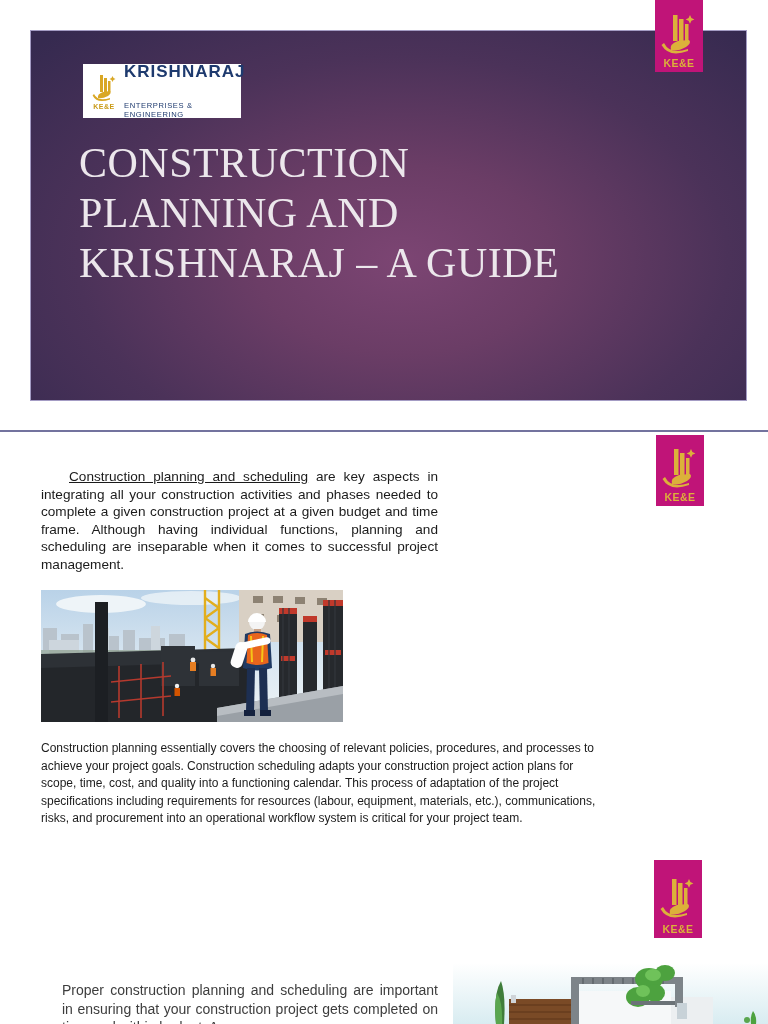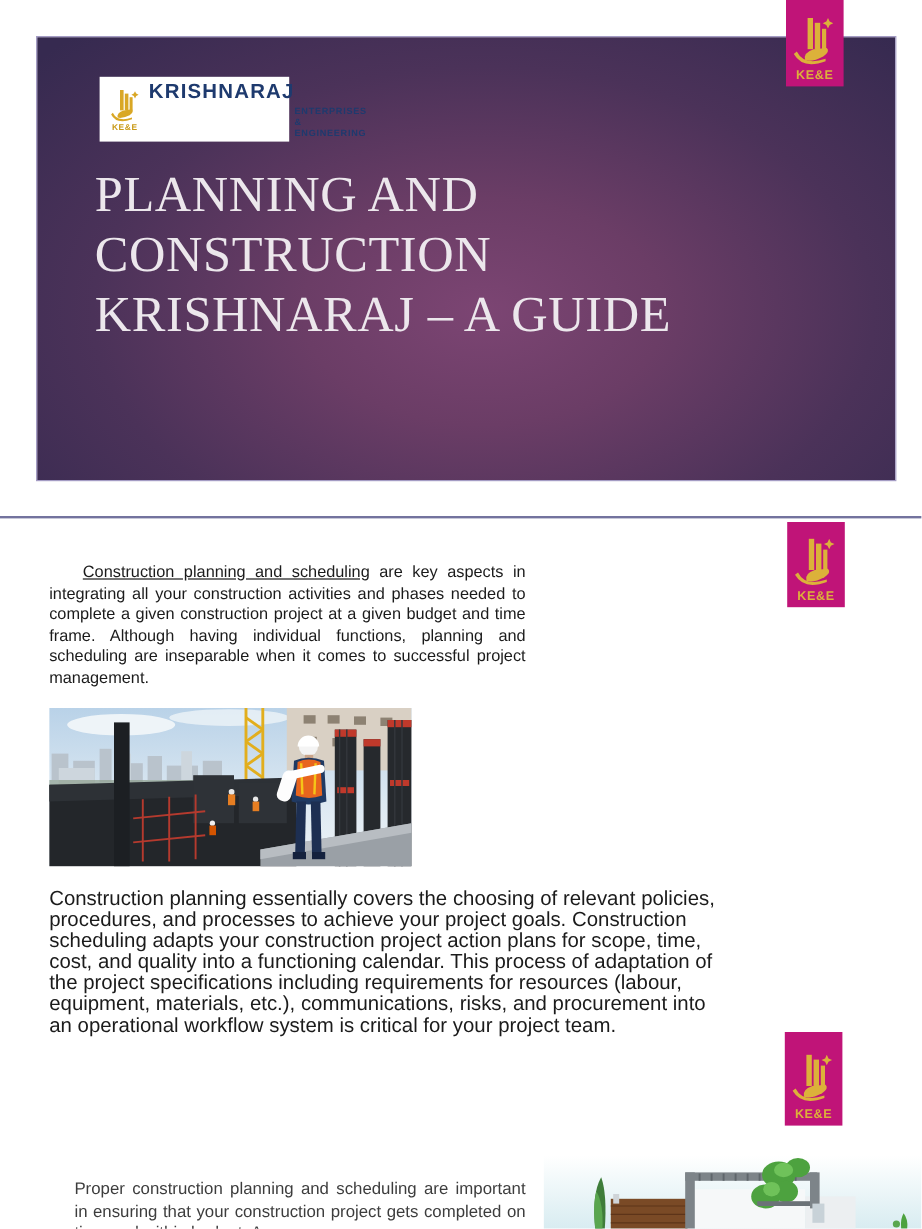--- a/index.html
+++ b/index.html
@@ -13,24 +13,24 @@
     background:
       radial-gradient(ellipse 70% 85% at 52% 62%, #7c4573 0%, #6b3d66 30%, #4b3259 65%, #362a50 100%);
     border:1px solid #a49cc4;
   }
   .logo-box {
     position:absolute; left:52px; top:33px; width:158px; height:54px;
     background:#fff; display:flex; align-items:center; padding:4px 6px 4px 8px;
   }
   .logo-mark { display:flex; flex-direction:column; align-items:center; margin-right:7px; }
   .logo-mark .ke { font-size:7px; font-weight:bold; color:#c99a17; letter-spacing:0.5px; margin-top:1px; }
-  .logo-words { display:flex; flex-direction:row; justify-content:flex-start; }
+  .logo-words { display:flex; flex-direction:column; justify-content:flex-start; }
   .logo-words .big { font-family:"Liberation Sans", sans-serif; font-weight:bold;
     color:#1e3a6e; font-size:17px; letter-spacing:1px; line-height:18px; }
-  .logo-words .small { font-weight:bold; color:#1e3a6e; font-size:7.6px; letter-spacing:0.6px; margin-top:20px; }
+  .logo-words .small { font-weight:normal; color:#1e3a6e; font-size:7.6px; letter-spacing:0.6px; margin-top:20px; }
 
   .slide1-title {
     position:absolute; left:48px; top:107px; width:620px;
     font-family:"Liberation Serif", serif; font-weight:400;
     font-size:42px; line-height:50px; color:#ece7ec; letter-spacing:0.5px;
   }
   .slide1-sub {
     position:absolute; left:49px; top:268px; width:620px;
     font-family:"Liberation Serif", serif; font-weight:bold;
     font-size:14.5px; color:#d5418e; letter-spacing:0.4px;
@@ -54,21 +54,21 @@
   
   .para { color:#1b1b1b; }
   #para1 {
     position:absolute; left:41px; top:468px; width:397px;
     font-size:13.6px; line-height:17.6px; text-align:justify;
   }
   #para1 .underline { text-decoration:underline;margin-left:28px; }
   #photo { position:absolute; left:41px; top:590px; width:302px; height:132px; }
   #para2 {
     position:absolute; left:41px; top:740px; width:556px;
-    font-size:17px; line-height:17.6px; text-align:left;
+    font-size:12px; line-height:17.6px; text-align:left;
   }
 
   
   #heading3 {
     position:absolute; left:62px; top:916px; width:340px;
     font-family:"Liberation Serif", serif; font-weight:bold;
     font-size:22.5px; line-height:29px; color:#0f0f0f;
   }
   #para3 {
     position:absolute; left:62px; top:981px; width:376px;
@@ -96,22 +96,22 @@
         </svg>
         <span class="ke">KE&amp;E</span>
       </div>
       <div class="logo-words">
         <span class="big">KRISHNARAJ</span>
         <span class="small">ENTERPRISES &amp; ENGINEERING</span>
       </div>
     </div>
 
     <div class="slide1-title">
+      <div>CONSTRUCTION</div>
       <div>PLANNING AND</div>
-      <div>CONSTRUCTION</div>
       <div>KRISHNARAJ – A GUIDE</div>
     </div>
   </div>
 
   <div class="badge" id="badge-top">
     <svg width="38" height="44" viewBox="0 0 38 44">
       <g fill="#dcb13a">
         <rect x="13" y="2" width="4.5" height="26"></rect>
         <rect x="19" y="6" width="4.5" height="22"></rect>
         <rect x="25" y="11" width="3.5" height="17"></rect>

